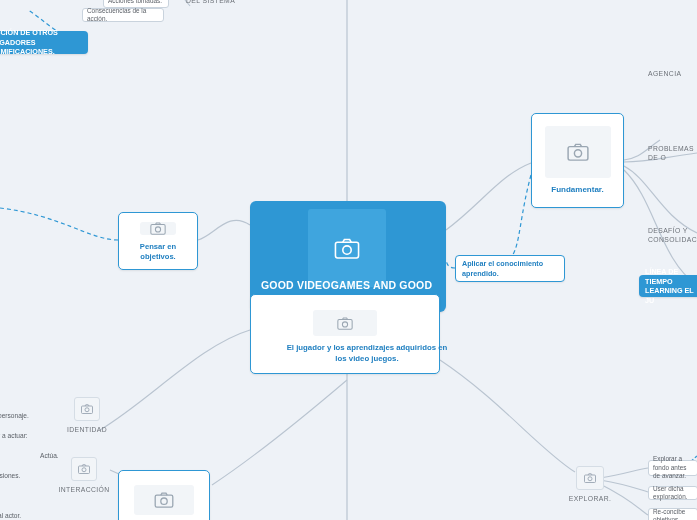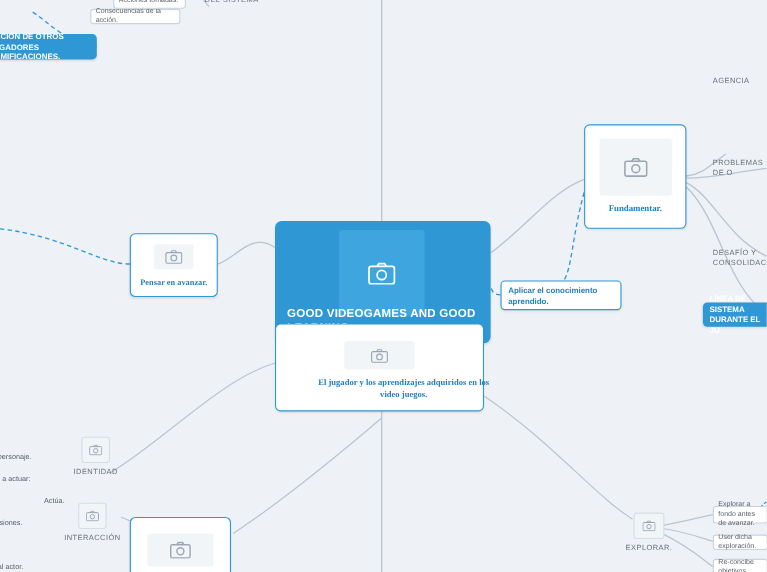--- a/index.html
+++ b/index.html
@@ -67,21 +67,20 @@
     background: #ffffff;
     border: 1px solid #2e97d4;
     border-radius: 5px;
     box-shadow: 0 1px 2px rgba(0,0,0,0.08);
     display: flex;
     flex-direction: column;
     align-items: center;
     justify-content: flex-start;
     padding: 9px 8px 7px 8px;
     box-sizing: border-box;
-    font-family: Liberation Serif, serif;
   }
   .card-img {
     background: #f2f5f8;
     border-radius: 3px;
     display: flex;
     align-items: center;
     justify-content: center;
   }
   .card-label {
     color: #1f7fc0;
@@ -211,21 +210,21 @@
   </div>
 
   <div class="node card" style="left:118px; top:212px; width:80px; height:58px;">
     <div class="card-img" style="width:36px; height:26px;">
       <svg width="16" height="13" viewBox="0 0 24 20" fill="none" stroke="#9aa6b2" stroke-width="1.6">
         <rect x="1" y="4" width="22" height="15" rx="2"></rect>
         <path d="M8 4 L9.5 1.5 L14.5 1.5 L16 4"></path>
         <circle cx="12" cy="11.5" r="4"></circle>
       </svg>
     </div>
-    <div class="card-label">Pensar en avanzar.</div>
+    <div class="card-label">Pensar en objetivos.</div>
   </div>
 
   <div class="node node-center" style="left:250px; top:201px; width:196px; height:111px;">
     <div class="center-img">
       <svg width="26" height="21" viewBox="0 0 24 20" fill="none" stroke="#ffffff" stroke-width="1.5">
         <rect x="1" y="4" width="22" height="15" rx="2"></rect>
         <path d="M8 4 L9.5 1.5 L14.5 1.5 L16 4"></path>
         <circle cx="12" cy="11.5" r="4"></circle>
       </svg>
     </div>
@@ -264,21 +263,21 @@
 
   <div class="node caps" style="left:648px; top:147px; width:50px; height:12px;">
     <span>PROBLEMAS DE O</span>
   </div>
 
   <div class="node caps" style="left:648px; top:226px; width:48px; height:20px; align-items:flex-start;">
     <span>DESAFÍO Y CONSOLIDACIÓN</span>
   </div>
 
   <div class="node chip" style="left:639px; top:275px; width:62px; height:22px;">
-    <span>LÍNEA DE SISTEMA DURANTE EL JU</span>
+    <span>LÍNEA DE TIEMPO LEARNING EL JU</span>
   </div>
 
   <div class="node plain" style="left:-6px; top:410px; width:52px; height:11px;">
     <span>personaje.</span>
   </div>
 
   <div class="node plain" style="left:-6px; top:430px; width:52px; height:11px;">
     <span>r a actuar:</span>
   </div>
 

